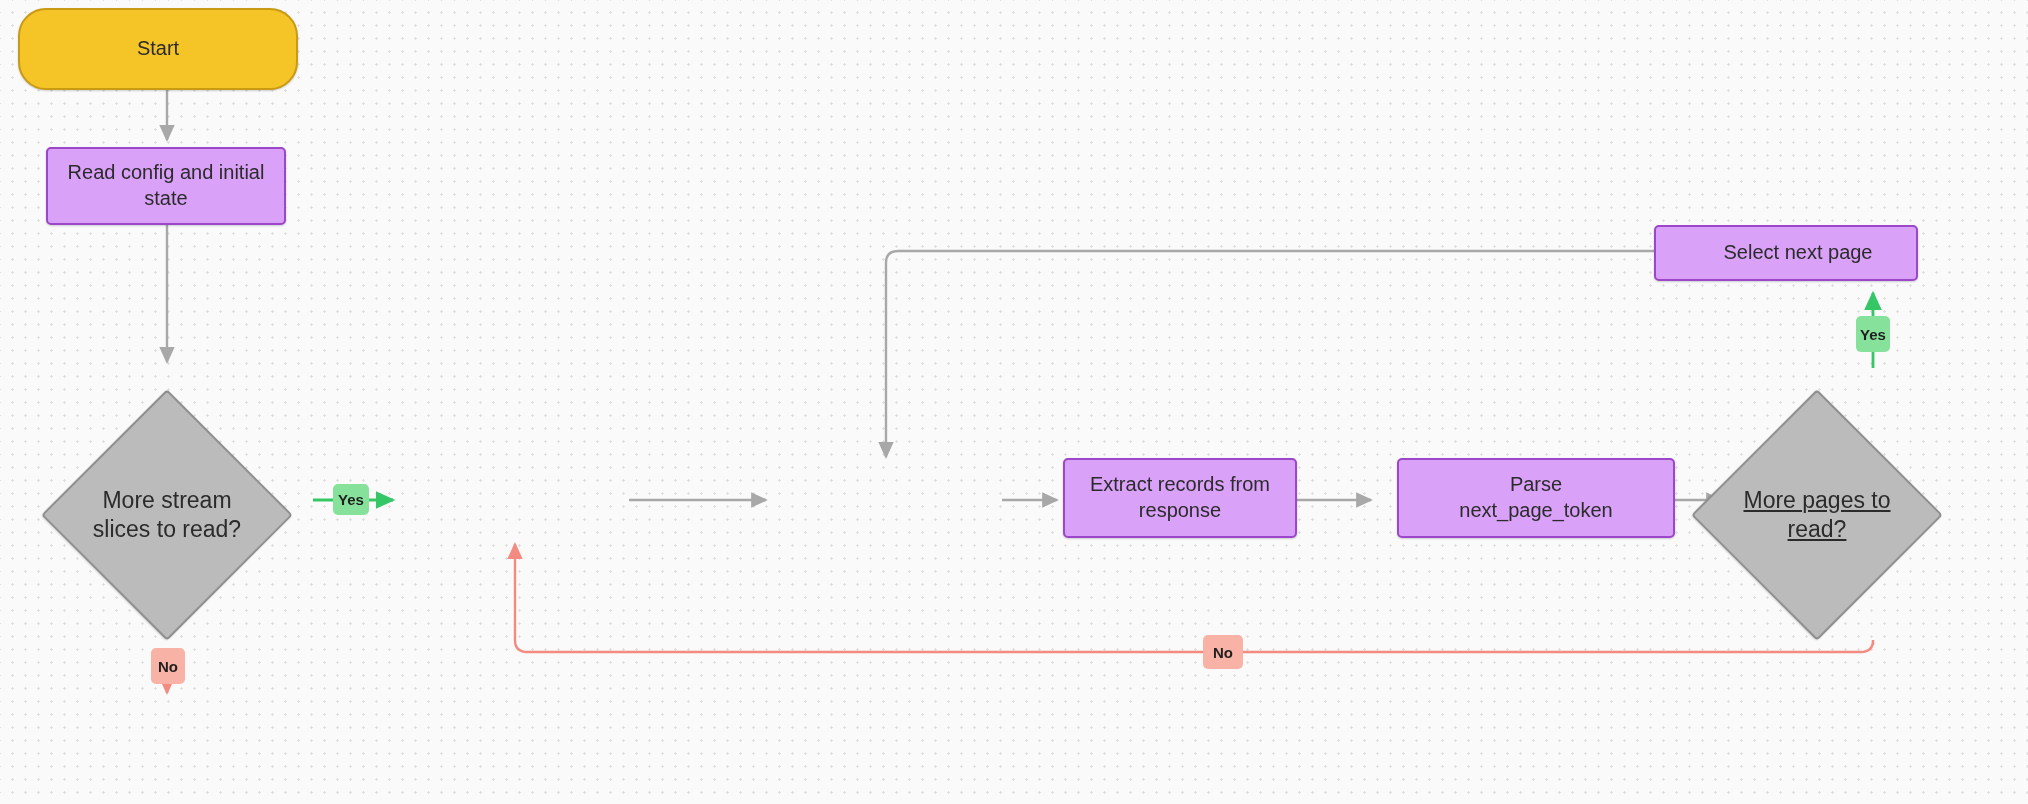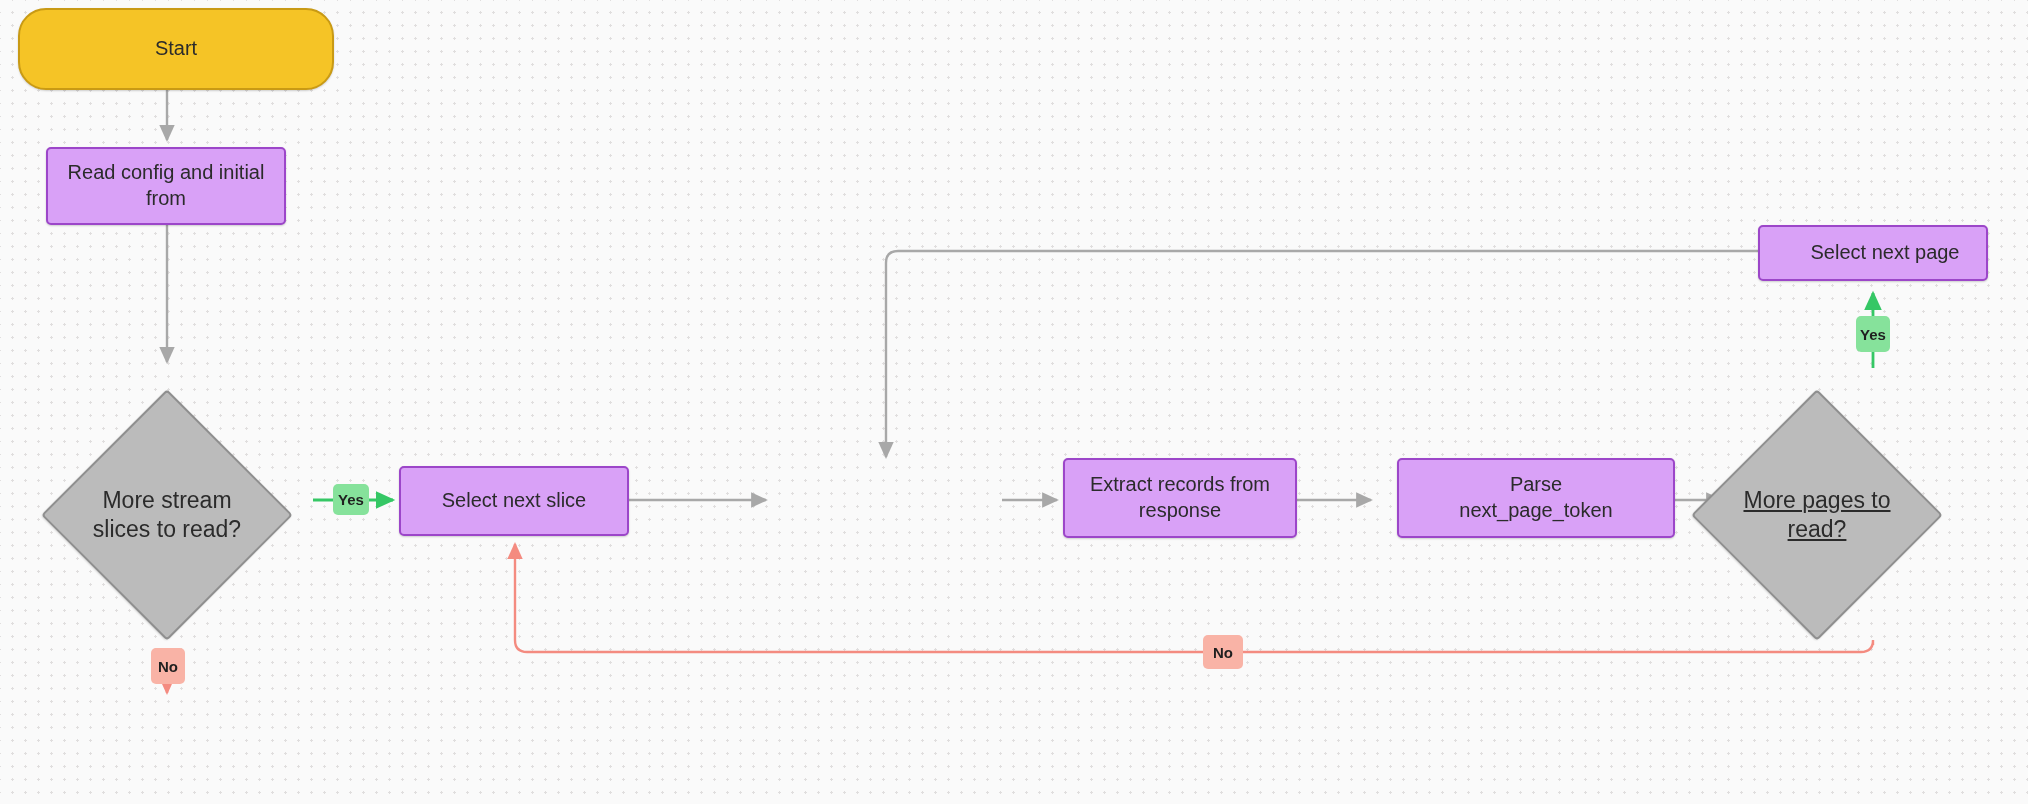--- a/index.html
+++ b/index.html
@@ -143,58 +143,55 @@
 
     <path d="M 1611,500 L 1721,500" fill="none" stroke="#A8A8A8" stroke-width="2.4" marker-end="url(#ah-gray)"></path>
 
     <path d="M 1873,368 L 1873,293" fill="none" stroke="#35C765" stroke-width="2.8" marker-end="url(#ah-green)"></path>
 
     <path d="M 1758,251 L 898,251 Q 886,251 886,263 L 886,457" fill="none" stroke="#A8A8A8" stroke-width="2.4" marker-end="url(#ah-gray)"></path>
 
     <path d="M 1873,645 L 1873,640 Q 1873,652 1861,652 L 527,652 Q 515,652 515,640 L 515,544" fill="none" stroke="#F48B80" stroke-width="2.4" marker-end="url(#ah-red)"></path>
   </svg>
 
-  <div class="node node-terminator node-start" style="left:18px; top:8px; width:316px; height:82px;">
+  <div class="node node-terminator node-start" style="left:18px; top:8px; width:280px; height:82px;">
     <span class="label">Start</span>
   </div>
 
   <div class="node node-process" style="left:46px; top:147px; width:240px; height:78px;">
     <span class="label">Read config and initial
-from</span>
+state</span>
   </div>
 
   <div class="node node-decision" style="left:78px; top:426px; width:178px; height:178px;">
     <span class="diamond-shape"></span>
     <span class="label" style="width:260px;">More stream
 slices to read?</span>
   </div>
 
 
-  <div class="node node-process" style="left:399px; top:466px; width:230px; height:70px;">
-    <span class="label">Select next slice</span>
-  </div>
 
 
   <div class="node node-process" style="left:1063px; top:458px; width:234px; height:80px;">
     <span class="label">Extract records from
 response</span>
   </div>
 
   <div class="node node-process" style="left:1377px; top:458px; width:278px; height:80px;margin-left:20px;">
     <span class="label">Parse
 next_page_token</span>
   </div>
 
   <div class="node node-decision" style="left:1728px; top:426px; width:178px; height:178px;text-decoration:underline;">
     <span class="diamond-shape"></span>
     <span class="label" style="width:250px;">More pages to
 read?</span>
   </div>
 
-  <div class="node node-process" style="left:1758px; top:225px; width:230px; height:56px;padding-left:24px;">
+  <div class="node node-process" style="left:1654px; top:225px; width:264px; height:56px;padding-left:24px;">
     <span class="label">Select next page</span>
   </div>
 
   <div class="edge-label edge-label-yes" style="left:333px; top:484px; width:36px; height:31px;">
     <span>Yes</span>
   </div>
 
   <div class="edge-label edge-label-no" style="left:151px; top:648px; width:34px; height:36px;">
     <span>No</span>
   </div>

